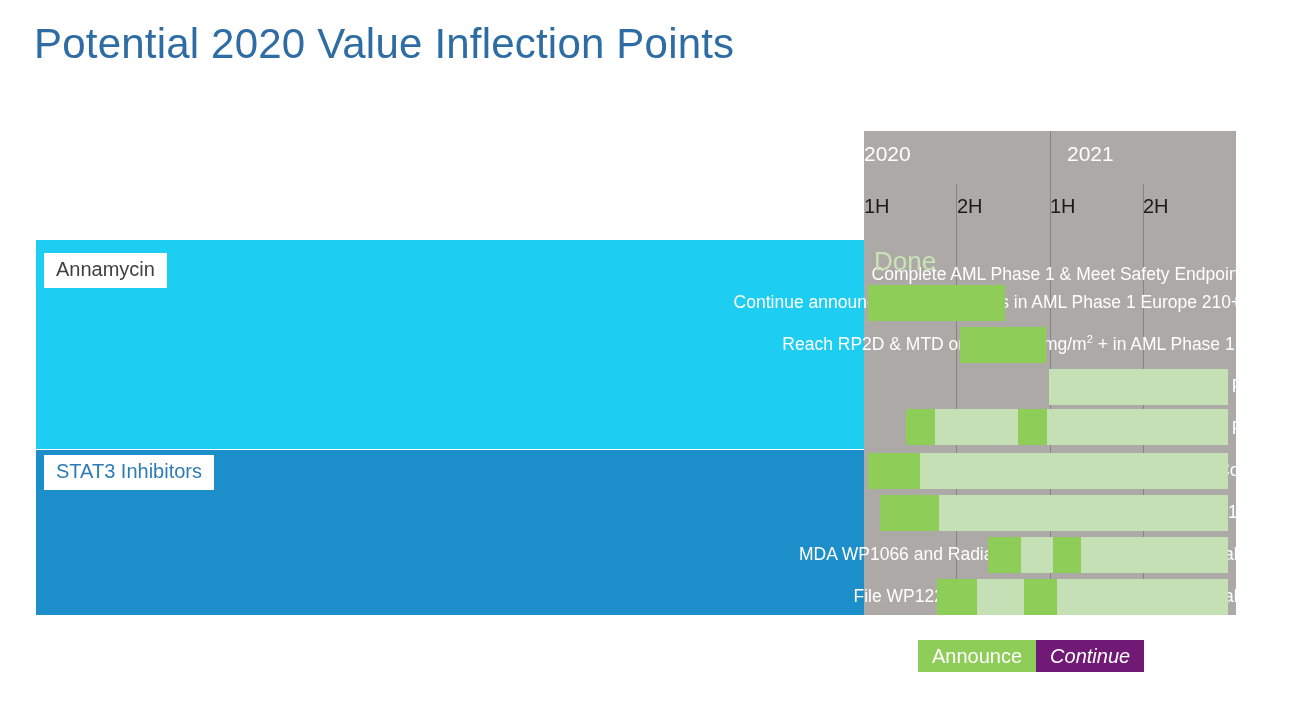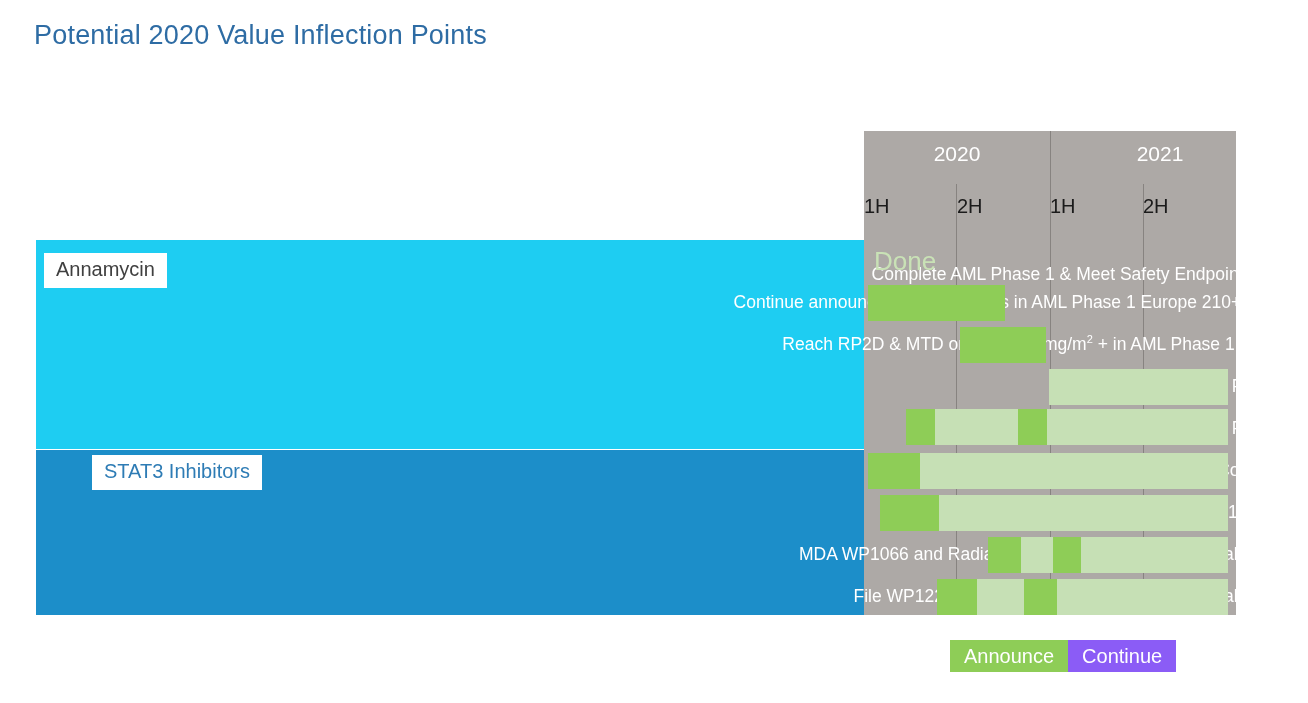--- a/index.html
+++ b/index.html
@@ -14,21 +14,21 @@
     overflow: hidden;
     font-family: "Liberation Sans", sans-serif;
     -webkit-font-smoothing: antialiased;
   }
 
   
   #page-title {
     position: absolute;
     left: 34px;
     top: 20px;
-    font-size: 27px;
+    font-size: 42px;
     font-weight: 400;
     letter-spacing: 0.2px;
     color: #2E6CA4;
     white-space: nowrap;
   }
 
   
   #timeline-panel {
     position: absolute;
     left: 864px;
@@ -55,21 +55,21 @@
     position: absolute;
     top: 0;
     height: 53px;
     width: 100%;
   }
   .year-cell {
     position: absolute;
     top: 11px;
     font-size: 21px;
     color: #ffffff;
-    text-align: center;
+    text-align: left;
     width: 186px;
   }
   .half-row {
     position: absolute;
     top: 53px;
     height: 50px;
     width: 100%;
   }
   .half-cell {
     position: absolute;
@@ -107,21 +107,20 @@
     white-space: nowrap;
     line-height: 1.15;
   }
   #badge-annamycin {
     top: 13px;
     color: #404040;
   }
   #badge-stat3 {
     top: 5px;
     color: #2E7CB5;
-    margin-left: 48px;
   }
 
   
   .milestone-label {
     position: absolute;
     right: 12px;
     width: 810px;
     text-align: right;
     color: #ffffff;
     font-size: 17.5px;
@@ -151,34 +150,33 @@
     white-space: nowrap;
   }
 
   
   #legend {
     position: absolute;
     left: 918px;
     top: 640px;
     height: 32px;
     display: flex;
-    margin-left: 32px;
   }
   .legend-item {
     display: flex;
     align-items: center;
     justify-content: center;
     color: #ffffff;
     font-size: 20px;
     padding: 0 14px;
     height: 32px;
     white-space: nowrap;
   }
   #legend-announce { background: #8ECD57; }
-  #legend-continue { background: #8b5cf6; }
+  #legend-continue { background: #701a75; font-style: italic; }
 </style>
 </head>
 <body>
 
 <div id="page-title">Potential 2020 Value Inflection Points</div>
 
 <div id="timeline-panel">
 
   <div class="year-row">
     <div class="year-cell" style="left: 0px;">2020</div>

